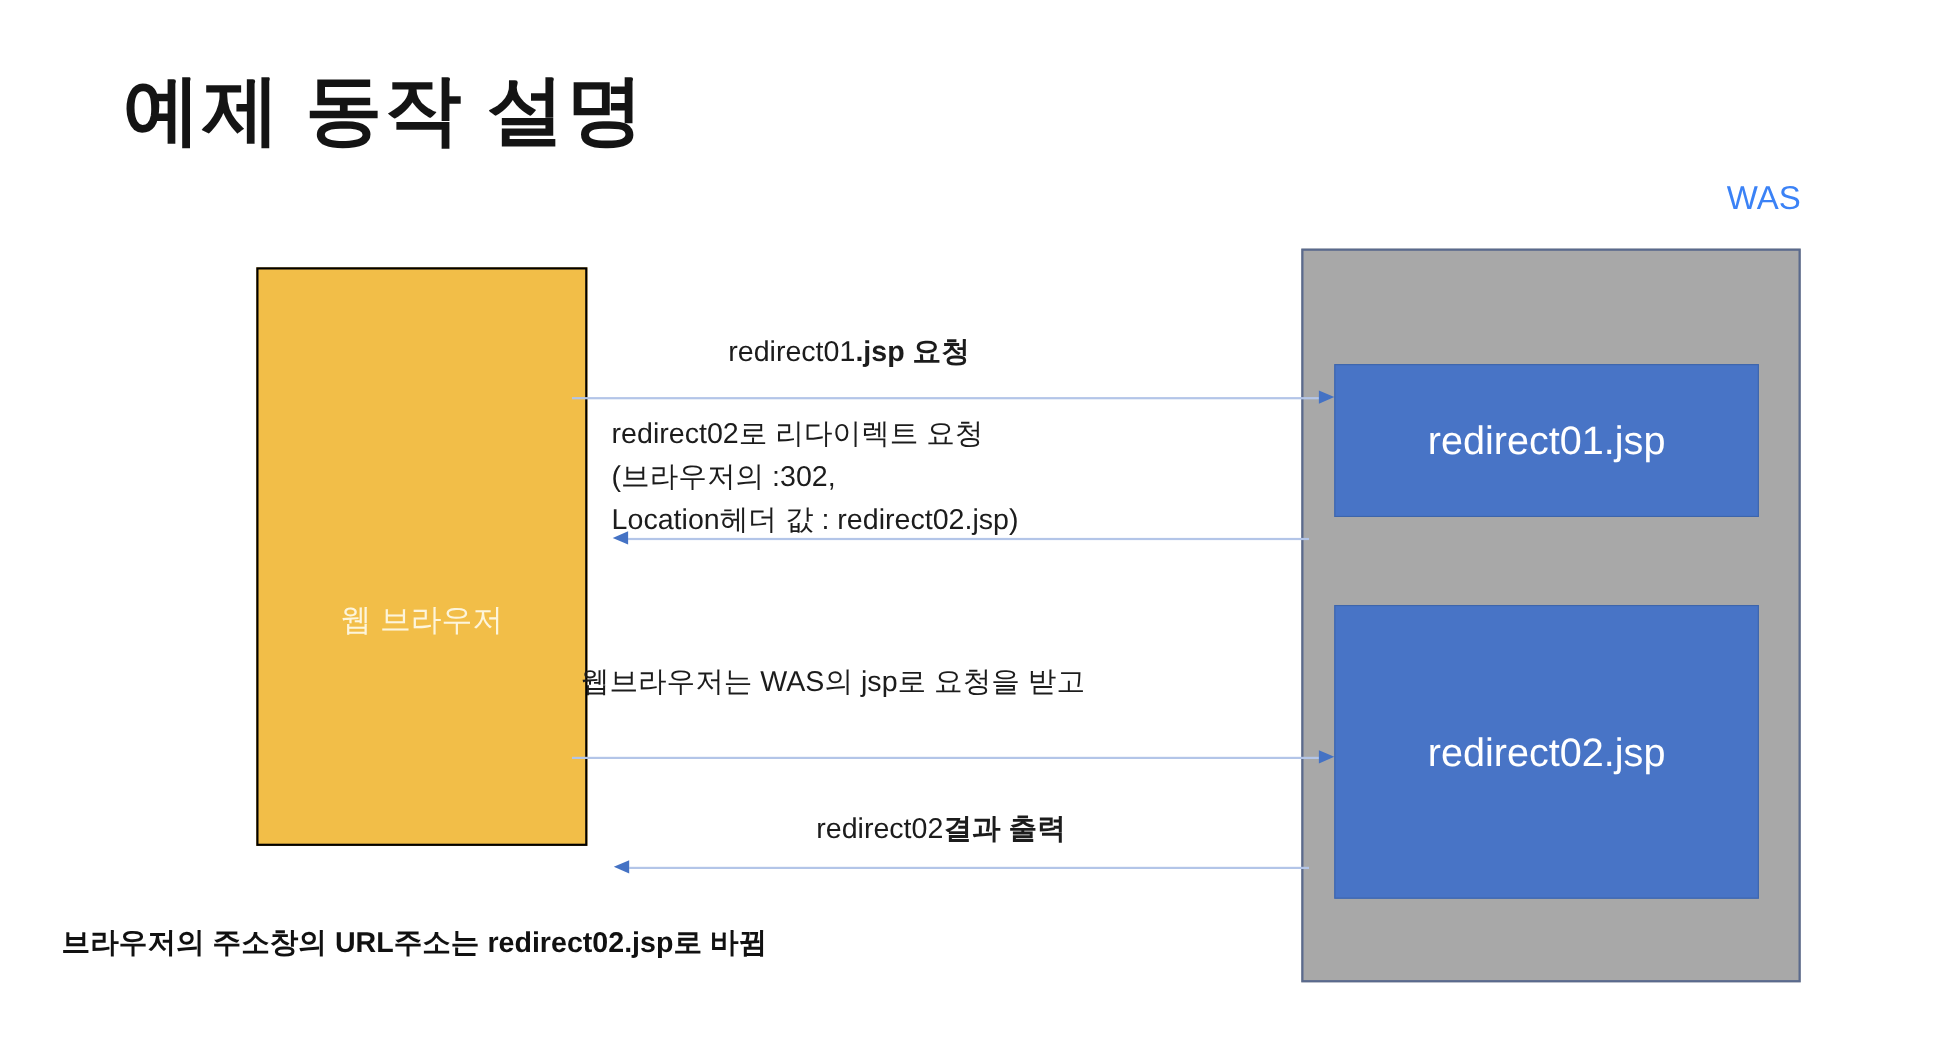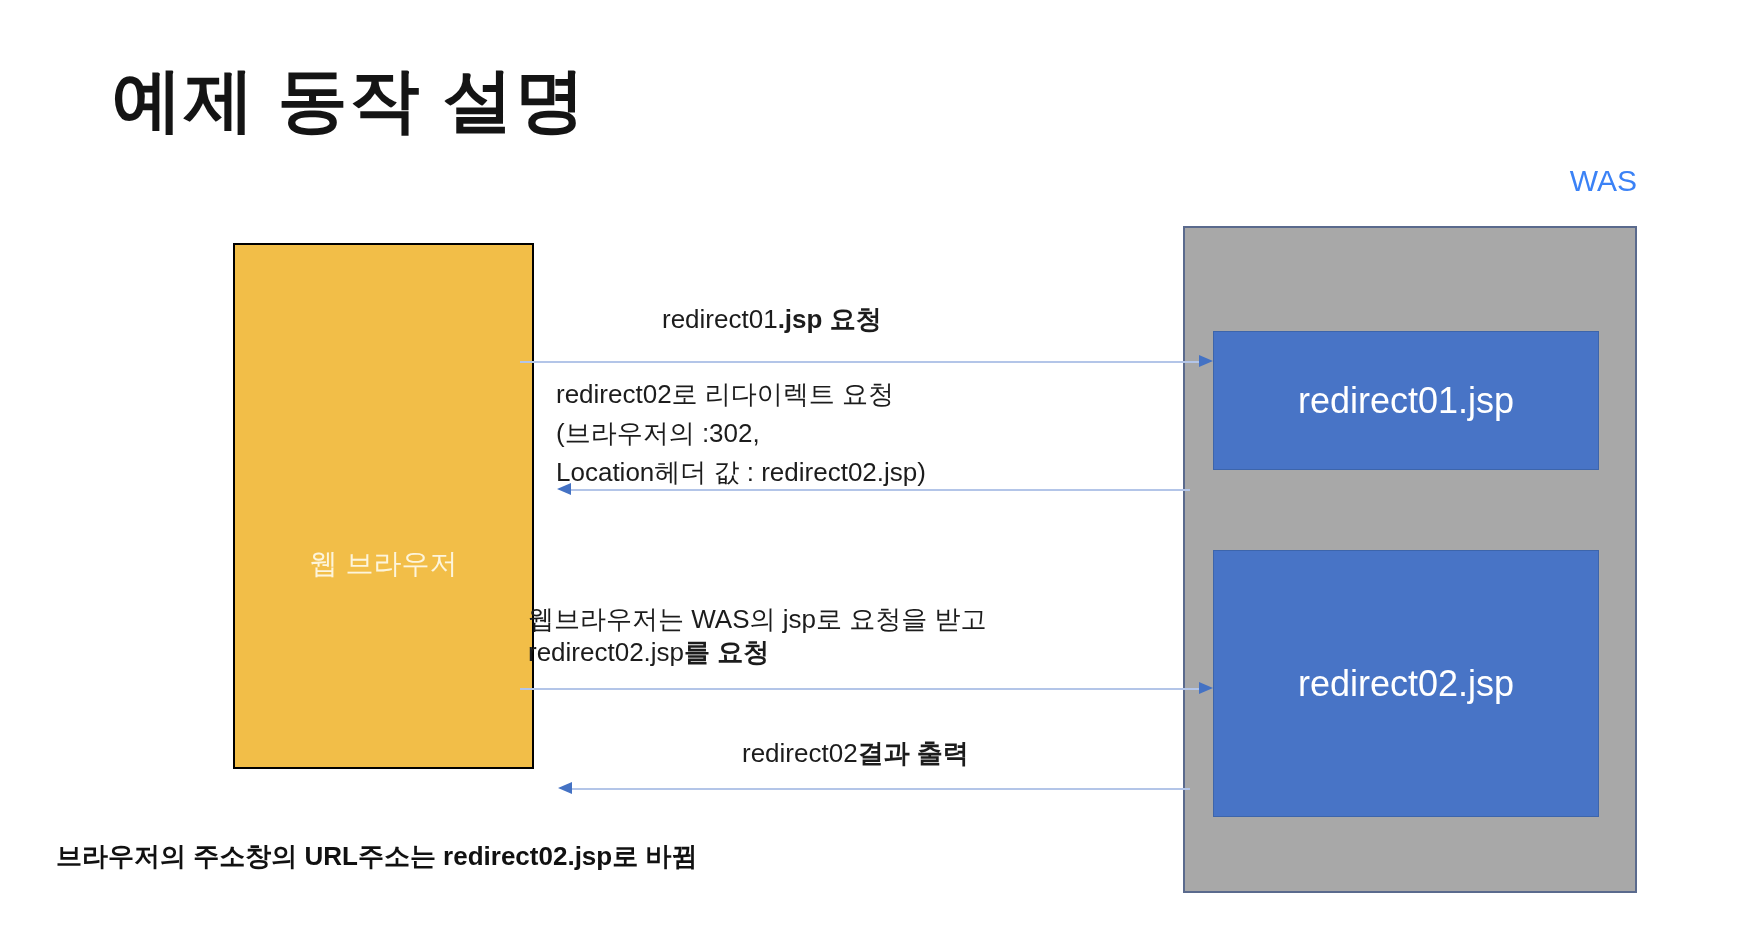--- a/index.html
+++ b/index.html
@@ -161,21 +161,20 @@
   </div>
 
   <div class="ann l2">
     <div>redirect02로 리다이렉트 요청</div>
     <div>(브라우저의 :302,</div>
     <div>Location헤더 값 : redirect02.jsp)</div>
   </div>
 
   <div class="ann l3">
     <div>웹브라우저는 WAS의 jsp로 요청을 받고</div>
-    <div><span>redirect02.jsp</span><span class="bold">를 요청</span></div>
   </div>
 
   <div class="ann l4">
     <span>redirect02</span><span class="bold">결과 출력</span>
   </div>
 
   <div class="footer-note">브라우저의 주소창의 URL주소는 redirect02.jsp로 바뀜</div>
 
 </div>
 

